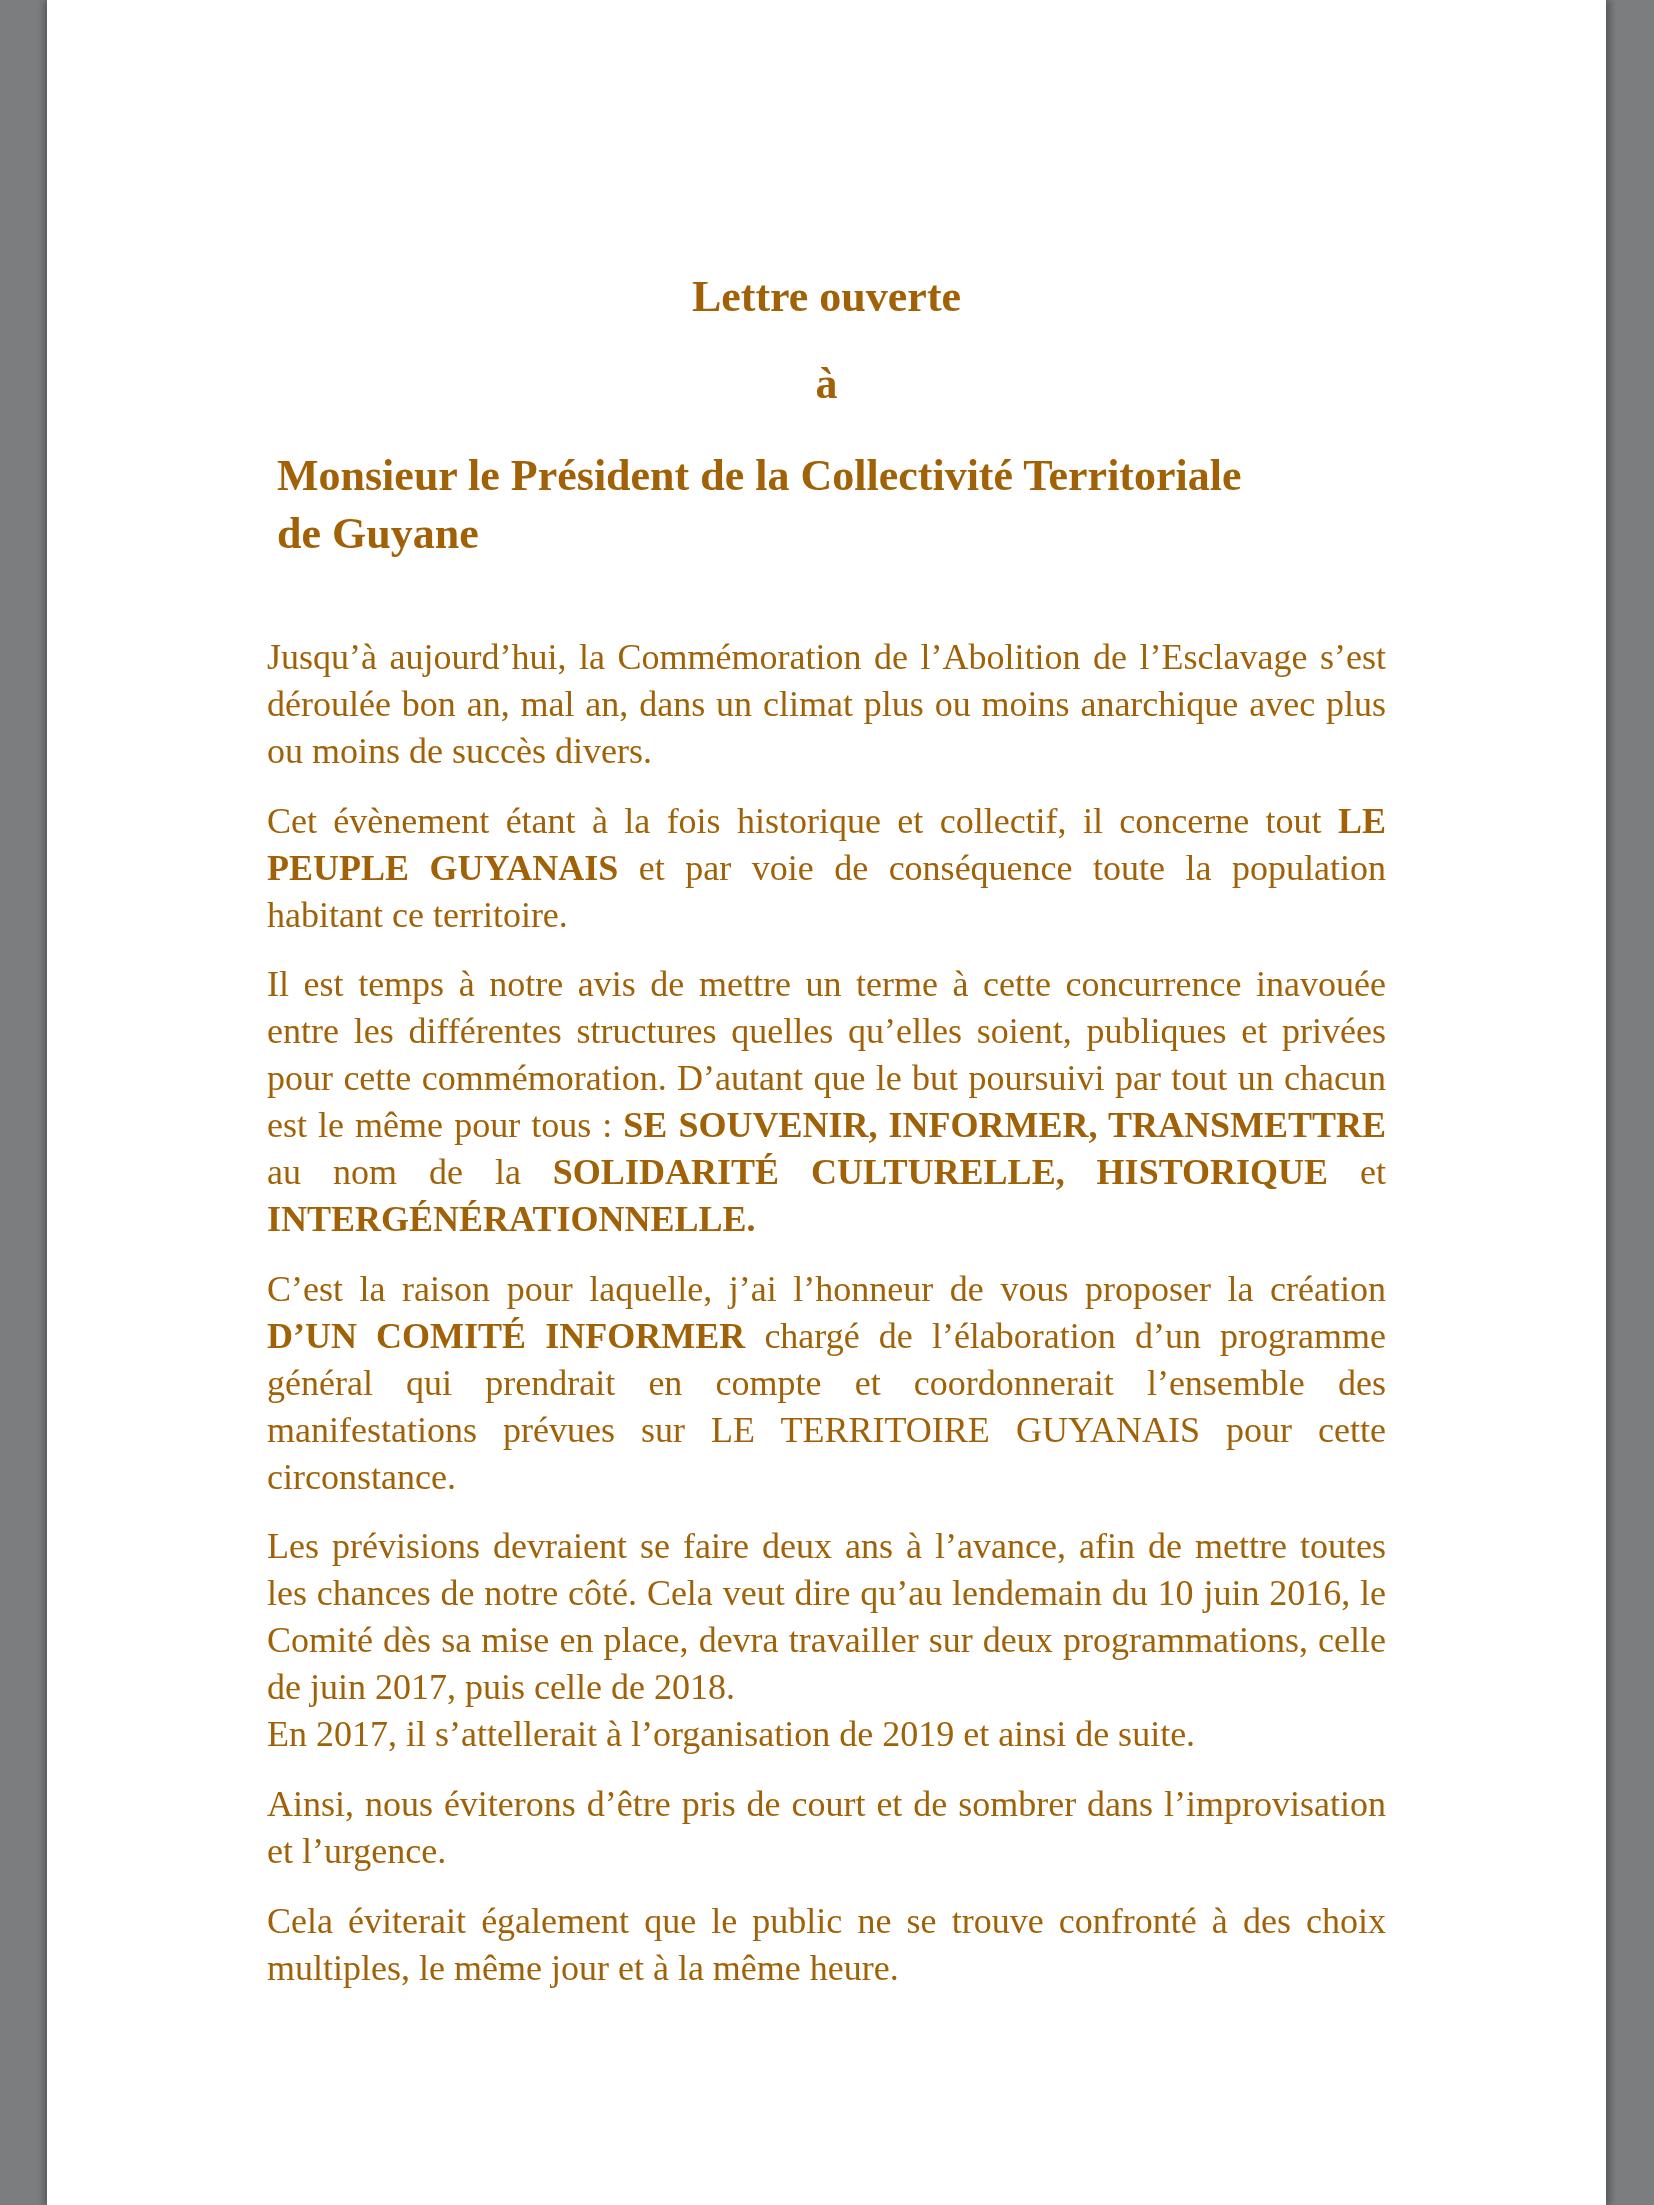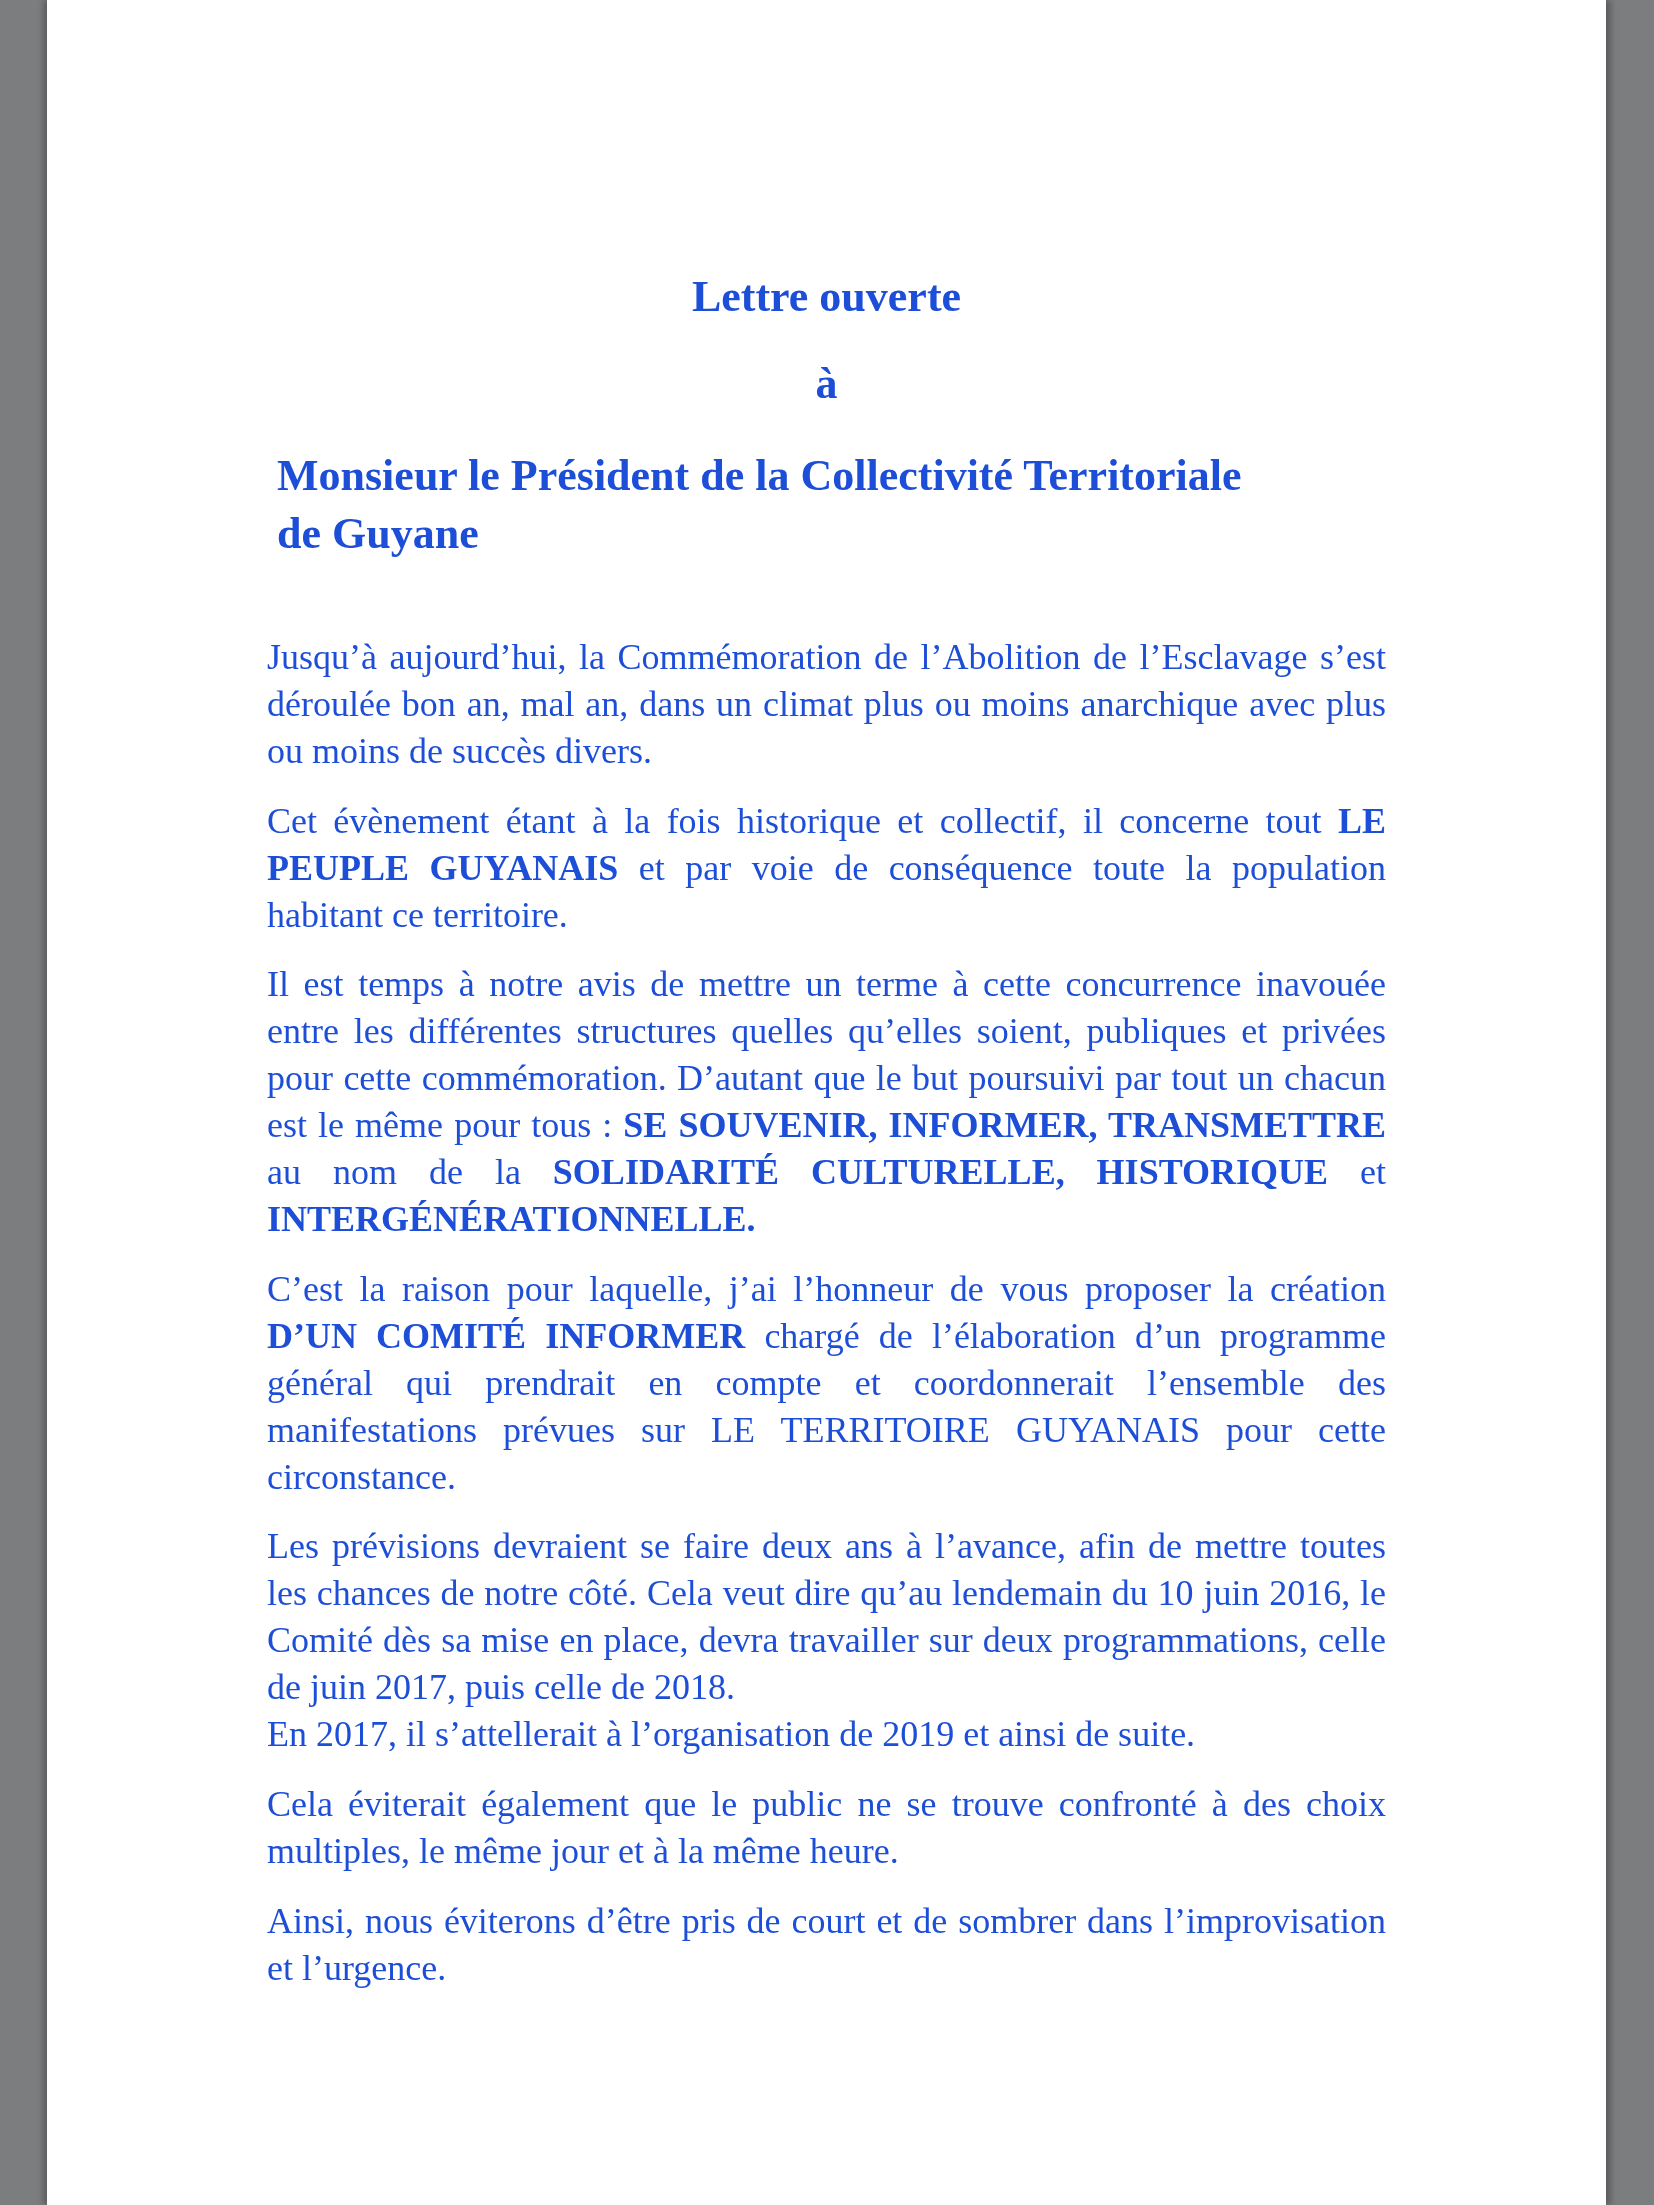--- a/index.html
+++ b/index.html
@@ -21,21 +21,21 @@
     width: 1559px;
     height: 2205px;
     background: #ffffff;
     box-shadow: -4.5px 0 6px rgba(0,0,0,0.25), 4.5px 0 6px rgba(0,0,0,0.25);
   }
   .content {
     position: absolute;
     left: 220px;
     top: 271px;
     width: 1119px;
-    color: #1d4ed8;
+    color: #a16207;
   }
   .title {
     text-align: center;
     font-weight: bold;
     font-size: 44px;
     line-height: 51px;
     margin: 0;
   }
   .title-a {
     text-align: center;
@@ -72,18 +72,18 @@
     <div class="addressee">
       <div>Monsieur le Président de la Collectivité Territoriale</div>
       <div>de Guyane</div>
     </div>
     <div class="body-text">
       <p class="para"><span>Jusqu’à aujourd’hui, la Commémoration de l’Abolition de l’Esclavage s’est déroulée bon an, mal an, dans un climat plus ou moins anarchique avec plus ou moins de succès divers.</span></p>
       <p class="para"><span>Cet évènement étant à la fois historique et collectif, il concerne tout </span><b>LE PEUPLE GUYANAIS</b><span> et par voie de conséquence toute la population habitant ce territoire.</span></p>
       <p class="para"><span>Il est temps à notre avis de mettre un terme à cette concurrence inavouée entre les différentes structures quelles qu’elles soient, publiques et privées pour cette commémoration. D’autant que le but poursuivi par tout un chacun est le même pour tous : </span><b>SE SOUVENIR, INFORMER, TRANSMETTRE</b><span> au nom de la </span><b>SOLIDARITÉ CULTURELLE, HISTORIQUE</b><span> et </span><b>INTERGÉNÉRATIONNELLE.</b></p>
       <p class="para"><span>C’est la raison pour laquelle, j’ai l’honneur de vous proposer la création </span><b>D’UN COMITÉ INFORMER</b><span> chargé de l’élaboration d’un programme général qui prendrait en compte et coordonnerait l’ensemble des manifestations prévues sur LE TERRITOIRE GUYANAIS pour cette circonstance.</span></p>
       <p class="para"><span>Les prévisions devraient se faire deux ans à l’avance, afin de mettre toutes les chances de notre côté. Cela veut dire qu’au lendemain du 10 juin 2016, le Comité dès sa mise en place, devra travailler sur deux programmations, celle de juin 2017, puis celle de 2018.</span><br><span>En 2017, il s’attellerait à l’organisation de 2019 et ainsi de suite.</span></p>
+      <p class="para"><span>Ainsi, nous éviterons d’être pris de court et de sombrer dans l’improvisation et l’urgence.</span></p>
       <p class="para"><span>Cela éviterait également que le public ne se trouve confronté à des choix multiples, le même jour et à la même heure.</span></p>
-      <p class="para"><span>Ainsi, nous éviterons d’être pris de court et de sombrer dans l’improvisation et l’urgence.</span></p>
     </div>
   </div>
 </div>
 
 
 </body></html>

